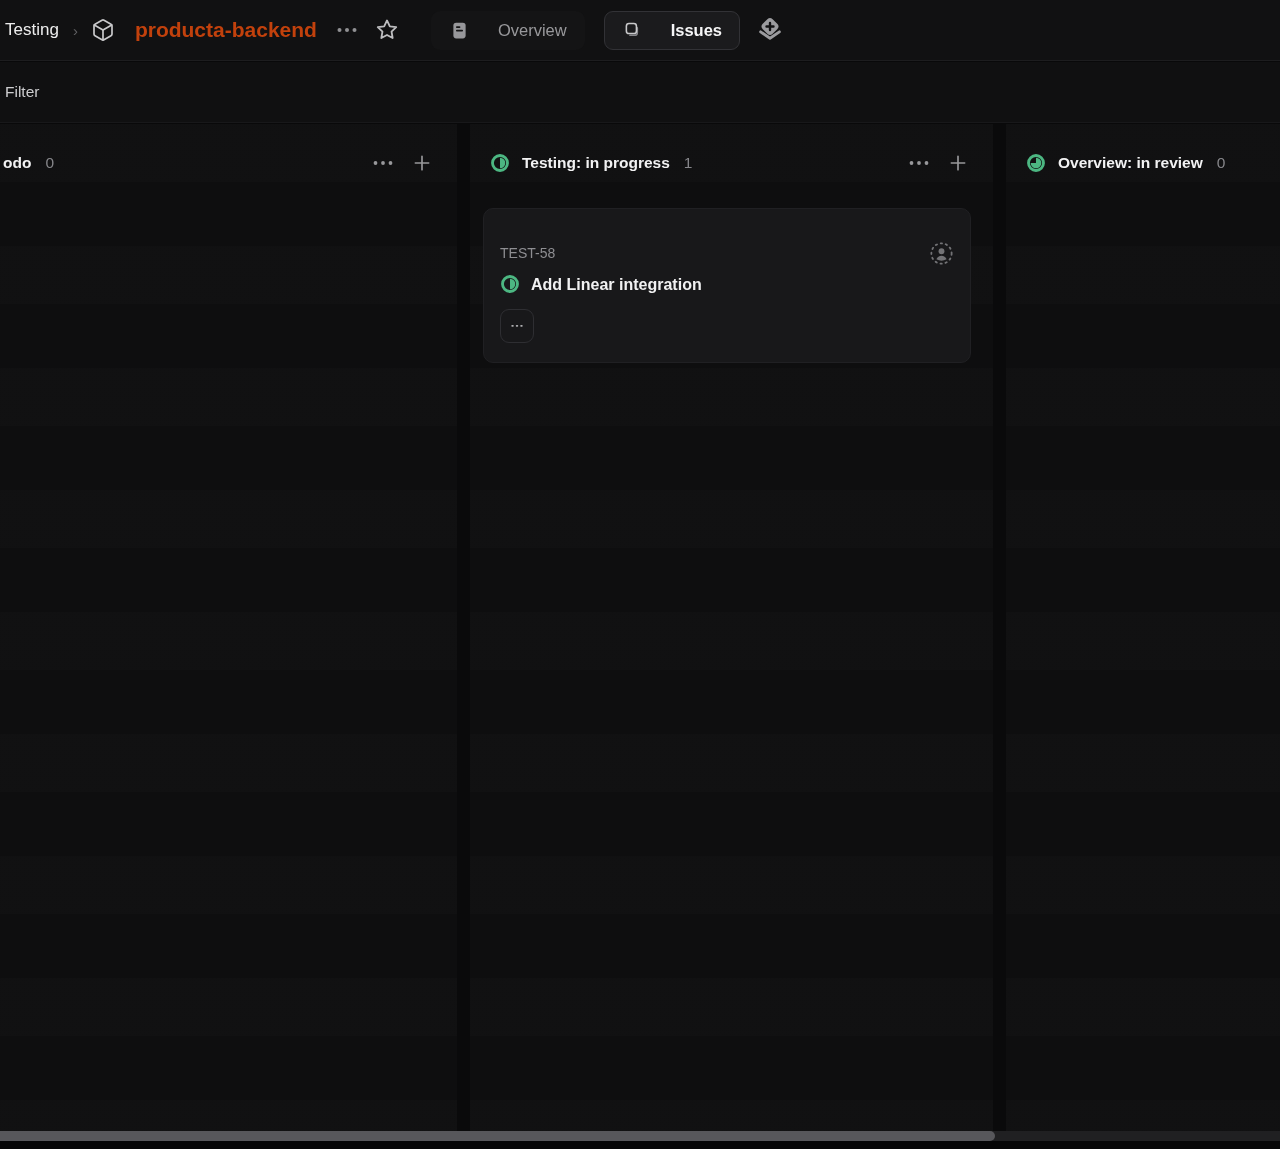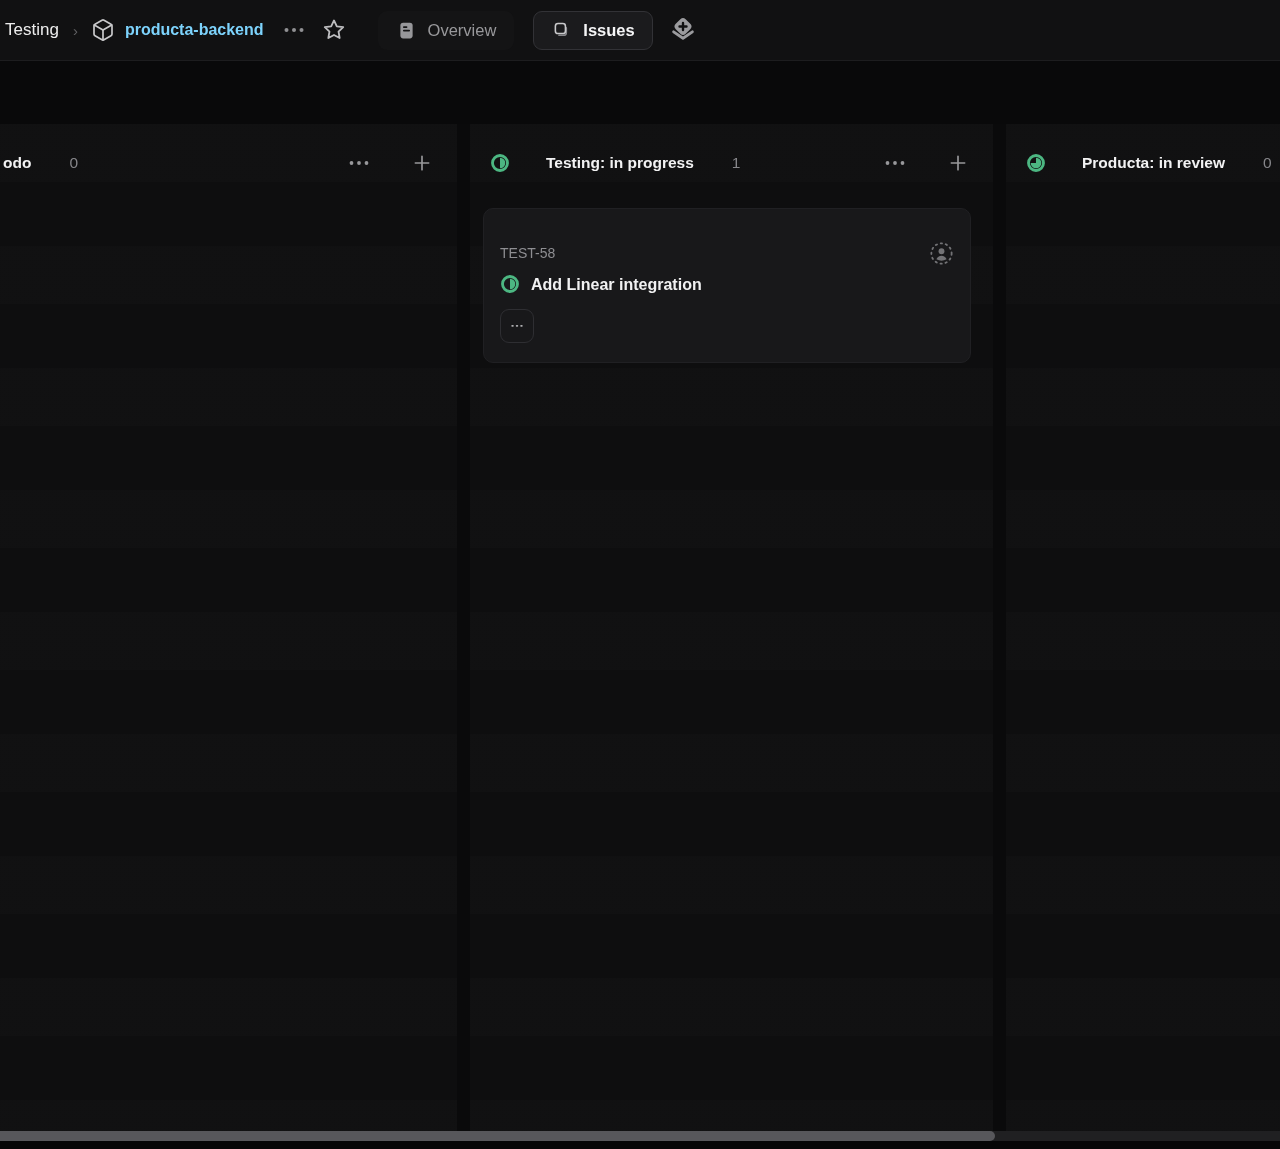--- a/index.html
+++ b/index.html
@@ -7,27 +7,27 @@
               font-family:"Liberation Sans", sans-serif; }
   .app { position:relative; width:1280px; height:1149px; }
 
   
   .topbar { position:absolute; top:0; left:0; right:0; height:61px;
             background:#111112; border-bottom:1px solid #1d1d1f;
             display:flex; align-items:center; padding-left:5px; }
   .crumb-team { font-size:17px; color:#ececec; white-space:nowrap; }
   .crumb-sep  { color:#616163; font-size:15px; margin:0 13px 0 14px; }
   .pkg-icon   { width:24px; height:24px; display:inline-flex; }
-  .crumb-project { font-size:16px; font-weight:600; color:#7dd3fc; margin-left:10px; white-space:nowrap; }
+  .crumb-project { font-size:21px; font-weight:600; color:#c2410c; margin-left:20px; white-space:nowrap; }
   .iconbtn { background:none; border:none; display:inline-flex; align-items:center;
              justify-content:center; cursor:pointer; }
   .more-btn { margin-left:16px; width:28px; height:28px; }
   .star-btn { margin-left:11px; width:30px; height:30px; }
   .tabbtn { height:39px; border-radius:9px; display:inline-flex; align-items:center;
-            gap:11px; padding:0 17px; font-size:16.5px; cursor:pointer;
+            gap:28px; padding:0 17px; font-size:16.5px; cursor:pointer;
             border:1px solid transparent; background:#141415; color:#98989b; }
   .tab-overview { margin-left:29px; }
   .tab-issues  { margin-left:19px; background:#1b1b1d; border-color:#323236; color:#f5f5f6;font-weight:bold; }
   .addview-btn { margin-left:14px; width:32px; height:32px; }
 
   
   .filterbar { position:absolute; top:62px; left:0; right:0; height:61px;
                background:#101011; border-bottom:1px solid #18181a;
                display:flex; align-items:center; padding-left:5px; }
   .filter-label { font-size:15.5px; color:#cdcdcf; cursor:pointer; }
@@ -35,21 +35,21 @@
   
   .board { position:absolute; top:124px; left:0; right:0; bottom:0; background:#0a0a0b; }
   .column { position:absolute; top:0; bottom:18px; background:#0e0e0f; overflow:hidden;
             background-image:repeating-linear-gradient(180deg,
               rgba(255,255,255,0.012) 0 58px, rgba(255,255,255,0) 58px 122px); }
   .col-todo     { left:0;      width:457px; }
   .col-progress { left:470px;  width:523px; }
   .col-review   { left:1006px; width:274px; }
 
   .col-header { height:48px; margin-top:15px; display:flex; align-items:center;
-                padding:0 22px 0 20px;gap:24px; }
+                padding:0 22px 0 20px; }
   .col-todo .col-header { padding-left:3px; }
   .status-icon { width:20px; height:20px; flex:0 0 auto; display:inline-flex; }
   .col-title { font-size:15.5px; font-weight:600; color:#f2f2f3; margin-left:12px; white-space:nowrap; }
   .col-todo .col-title { margin-left:0; }
   .col-count { font-size:15.5px; color:#86868a; margin-left:14px; }
   .col-spacer { flex:1; }
   .colbtn { width:26px; height:26px; background:none; border:none; cursor:pointer;
             display:inline-flex; align-items:center; justify-content:center; }
   .colbtn + .colbtn { margin-left:13px; }
 
@@ -126,20 +126,23 @@
       <svg width="30" height="30" viewBox="0 0 24 24">
         <path d="M4.5 13.5 12 18.6l7.5-5.1" fill="none" stroke="#9b9b9e" stroke-width="2.3" stroke-linecap="round" stroke-linejoin="round"></path>
         <g transform="rotate(45 12 9.2)">
           <rect x="6.4" y="3.6" width="11.2" height="11.2" rx="3" fill="#9b9b9e"></rect>
         </g>
         <path d="M12 6.4v5.6M9.2 9.2h5.6" stroke="#111112" stroke-width="1.9" stroke-linecap="round"></path>
       </svg>
     </button>
   </header>
 
+  <div class="filterbar">
+    <span class="filter-label">Filter</span>
+  </div>
 
   <main class="board">
 
     <section class="column col-todo">
       <div class="col-header">
         <span class="col-title">odo</span>
         <span class="col-count">0</span>
         <span class="col-spacer"></span>
         <button class="colbtn">
           <svg width="24" height="24" viewBox="0 0 24 24" fill="#98989b">
@@ -212,21 +215,21 @@
     </section>
 
     <section class="column col-review">
       <div class="col-header">
         <span class="status-icon">
           <svg width="20" height="20" viewBox="0 0 24 24">
             <circle cx="12" cy="12" r="9" fill="none" stroke="#4cb782" stroke-width="3.4"></circle>
             <path d="M12 12V5.6a6.4 6.4 0 1 1-6.4 6.4z" fill="#4cb782"></path>
           </svg>
         </span>
-        <span class="col-title">Producta: in review</span>
+        <span class="col-title">Overview: in review</span>
         <span class="col-count">0</span>
       </div>
     </section>
 
     <div class="hscroll-track">
       <div class="hscroll-thumb"></div>
     </div>
     <div class="bottom-strip"></div>
   </main>
 </div>

